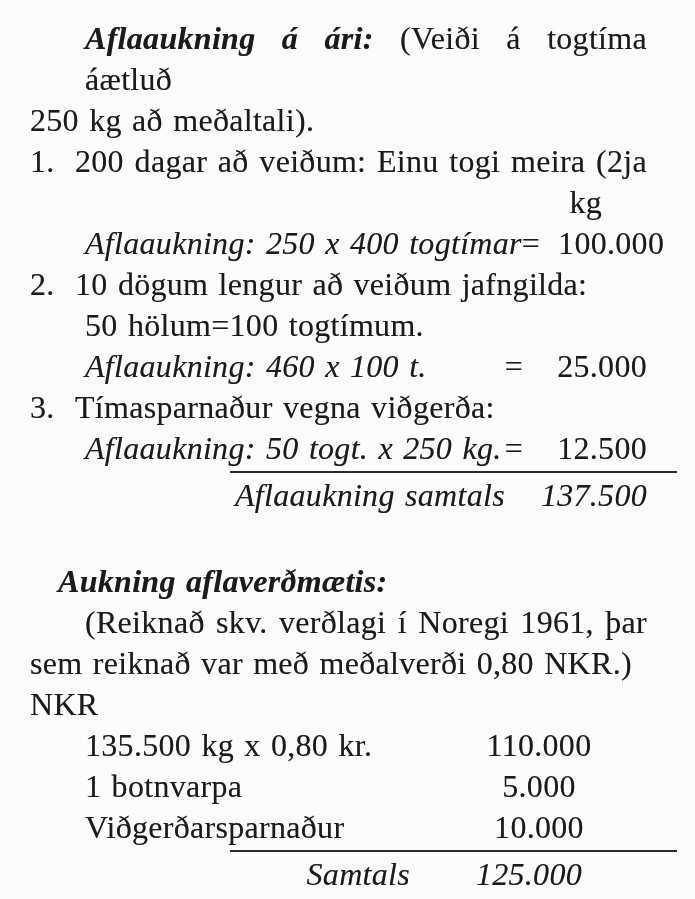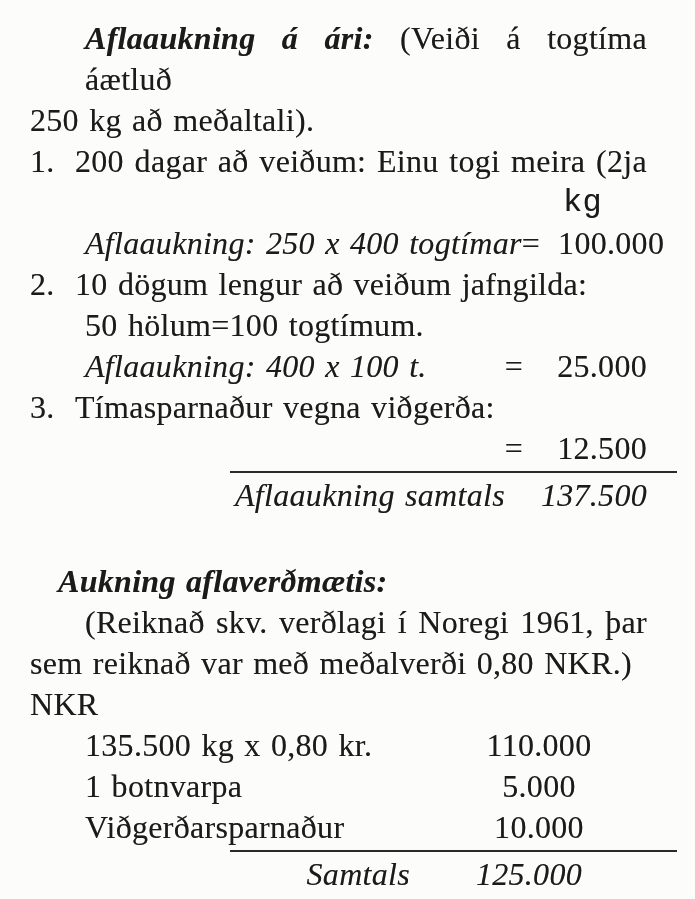--- a/index.html
+++ b/index.html
@@ -23,21 +23,21 @@
   .indent{padding-left:55px;}
   .lead{font-style:italic;font-weight:600;}
   .numline{display:flex;}
   .num{flex:0 0 45px;}
   .numtext{flex:1 1 auto;}
   .eq{display:flex;align-items:center;white-space:nowrap;}
   .eq .lbl{margin-left:55px;font-style:italic;}
   .eq .sp{flex:1 1 auto;min-width:0;}
   .eq .sign{margin-right:14px;}
   .val{flex:0 0 110px;text-align:right;}
-  .unit-kg{text-align:right;padding-right:45px;font-family:Liberation Mono, monospace;}
+  .unit-kg{text-align:right;padding-right:45px;}
   .unit-nkr{text-align:left;padding-right:100px;}
   .rule{border-top:2px solid #2a2a2a;height:0;margin:2px -30px 2px 200px;}
   .subtotal{display:flex;align-items:baseline;white-space:nowrap;}
   .subtotal .lbl{margin-left:205px;font-style:italic;}
   .subtotal .sp{flex:1 1 auto;}
   .subtotal .val{font-style:italic;}
   .sec2-head{font-style:italic;font-weight:700;margin-top:45px;margin-left:28px;}
   .trow{display:flex;align-items:baseline;white-space:nowrap;}
   .trow .lbl{margin-left:55px;text-align:right;}
   .trow .sp{flex:1 1 auto;}
@@ -69,32 +69,33 @@
     <span class="val">100.000</span>
   </div>
 
   <div class="numline">
     <span class="num">2.</span>
     <span class="numtext">10 dögum lengur að veiðum jafngilda:</span>
   </div>
   <div class="indent">50 hölum=100 togtímum.</div>
 
   <div class="eq">
-    <span class="lbl">Aflaaukning: 400 x 100 t.</span>
+    <span class="lbl">Aflaaukning: 460 x 100 t.</span>
     <span class="sp"></span>
     <span class="sign">=</span>
     <span class="val">25.000</span>
   </div>
 
   <div class="numline">
     <span class="num">3.</span>
     <span class="numtext">Tímasparnaður vegna viðgerða:</span>
   </div>
 
   <div class="eq">
+    <span class="lbl">Aflaaukning: 50 togt. x 250 kg.</span>
     <span class="sp"></span>
     <span class="sign">=</span>
     <span class="val">12.500</span>
   </div>
 
   <div class="rule"></div>
   <div class="subtotal">
     <span class="lbl">Aflaaukning samtals</span>
     <span class="sp"></span>
     <span class="val">137.500</span>

